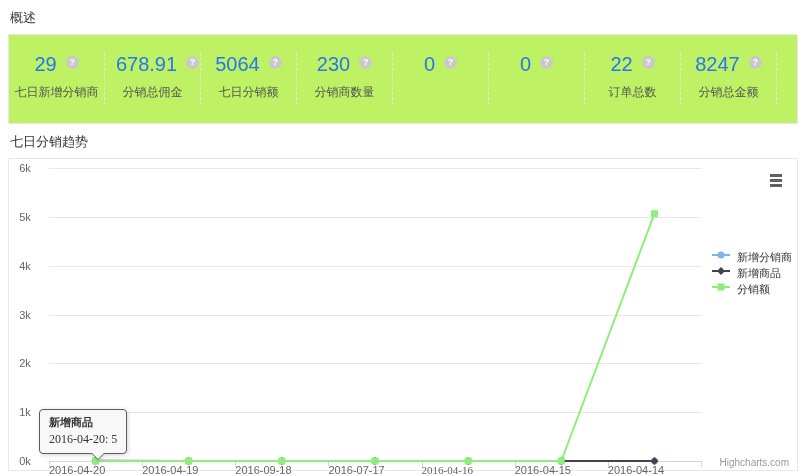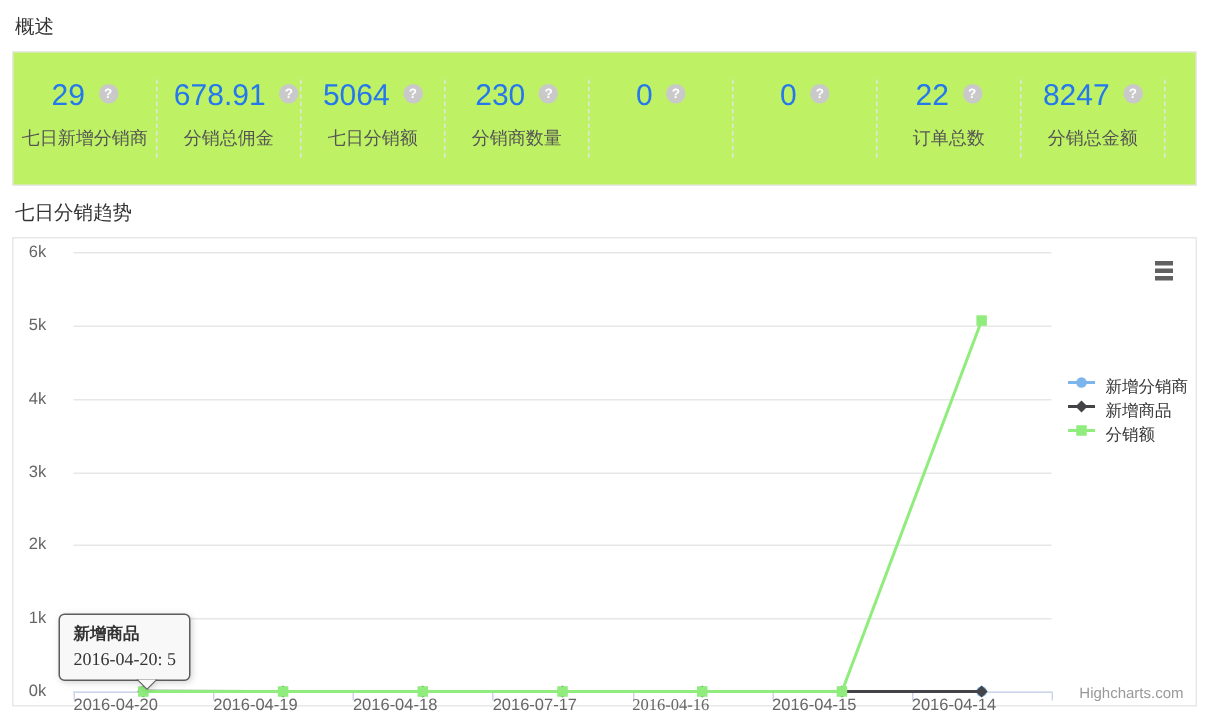--- a/index.html
+++ b/index.html
@@ -148,21 +148,21 @@
     <div class="y-label" style="top: 2px;">6k</div>
     <div class="y-label" style="top: 50.8333px;">5k</div>
     <div class="y-label" style="top: 99.6667px;">4k</div>
     <div class="y-label" style="top: 148.5px;">3k</div>
     <div class="y-label" style="top: 197.333px;">2k</div>
     <div class="y-label" style="top: 246.167px;">1k</div>
     <div class="y-label" style="top: 295px;">0k</div>
 
     <div class="x-label" style="left: 40px; width: 93.1429px;">2016-04-20</div>
     <div class="x-label" style="left: 133.143px; width: 93.1429px;">2016-04-19</div>
-    <div class="x-label" style="left: 226.286px; width: 93.1429px;">2016-04-18</div>
+    <div class="x-label" style="left: 226.286px; width: 93.1429px;">2016-09-18</div>
     <div class="x-label" style="left: 319.429px; width: 93.1429px;">2016-07-17</div>
     <div class="x-label" style="left: 412.571px; width: 93.1429px; font-family: Liberation Serif, serif;">2016-04-16</div>
     <div class="x-label" style="left: 505.714px; width: 93.1429px;">2016-04-15</div>
     <div class="x-label" style="left: 598.857px; width: 93.1429px;">2016-04-14</div>
 
     <div class="legend">
       <div class="legend-item">
         <svg class="legend-marker" width="20" height="10">
             <line x1="0" x2="18" y1="5" y2="5" stroke="#7cb5ec" stroke-width="2"></line>
             <circle cx="9" cy="5" r="3.5" fill="#7cb5ec"></circle>

